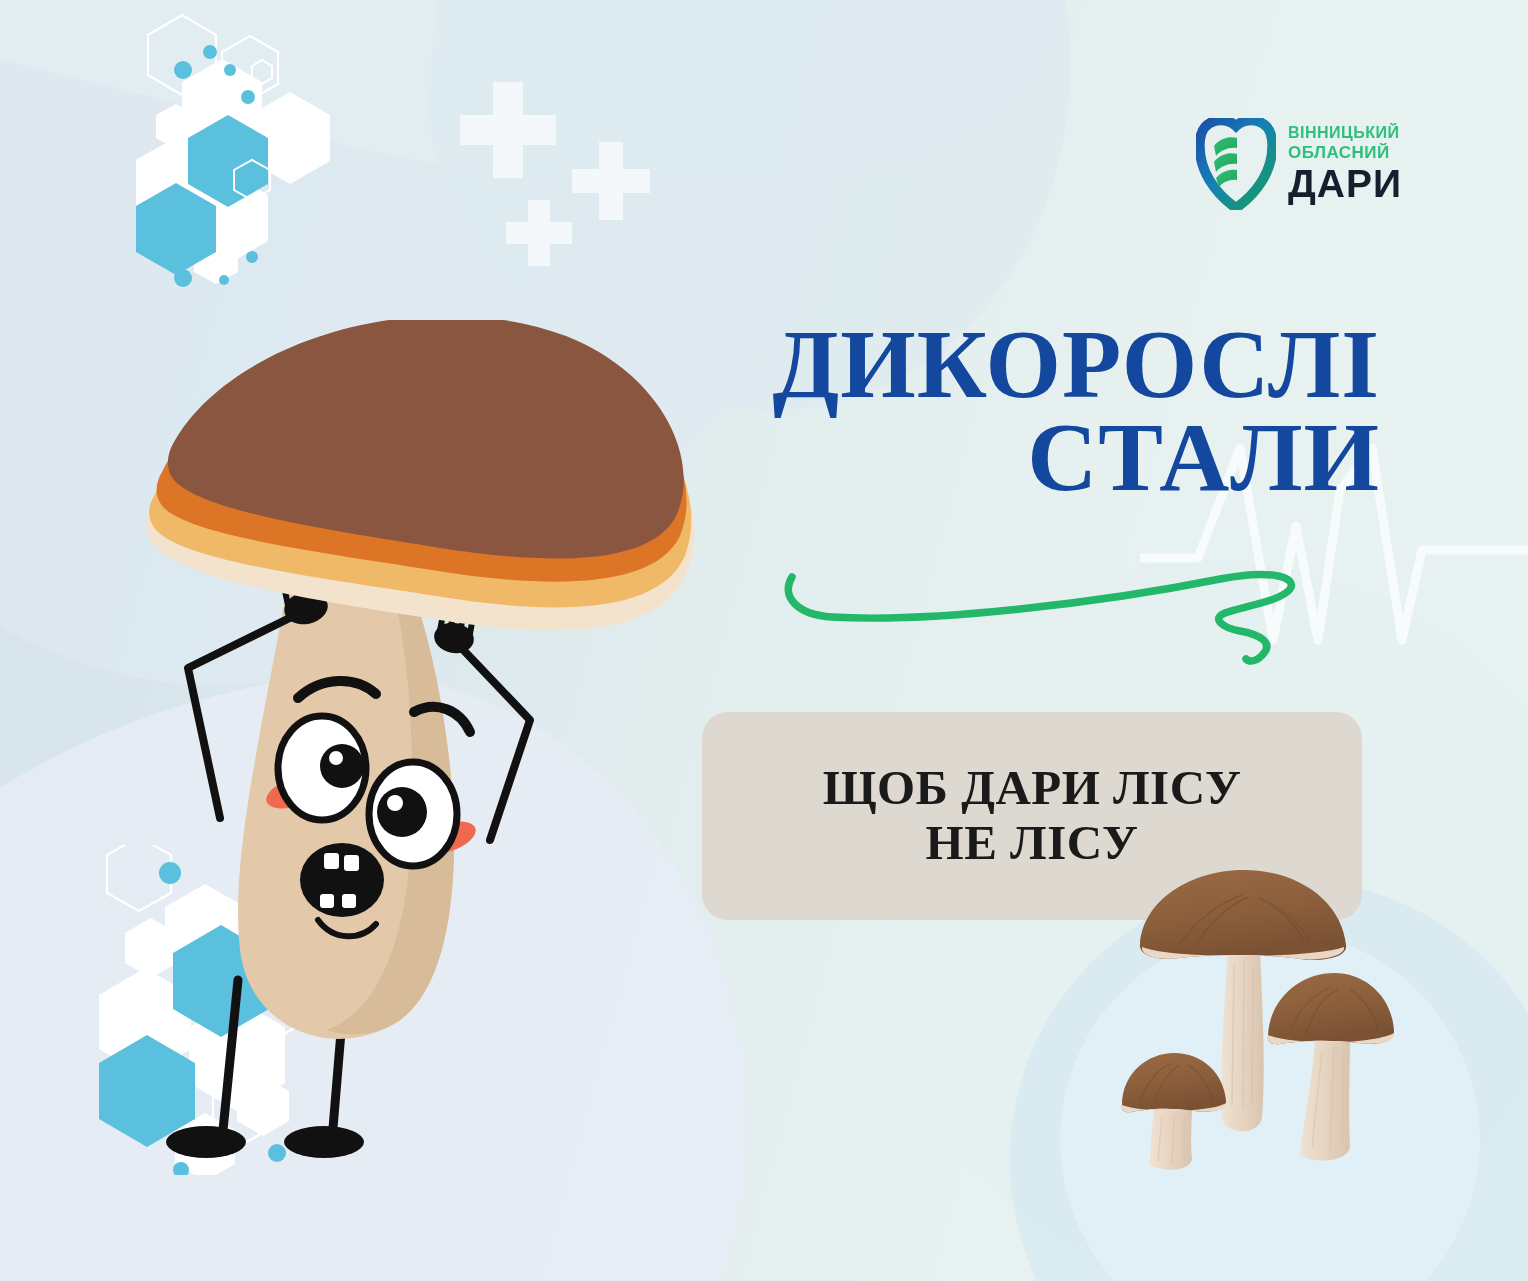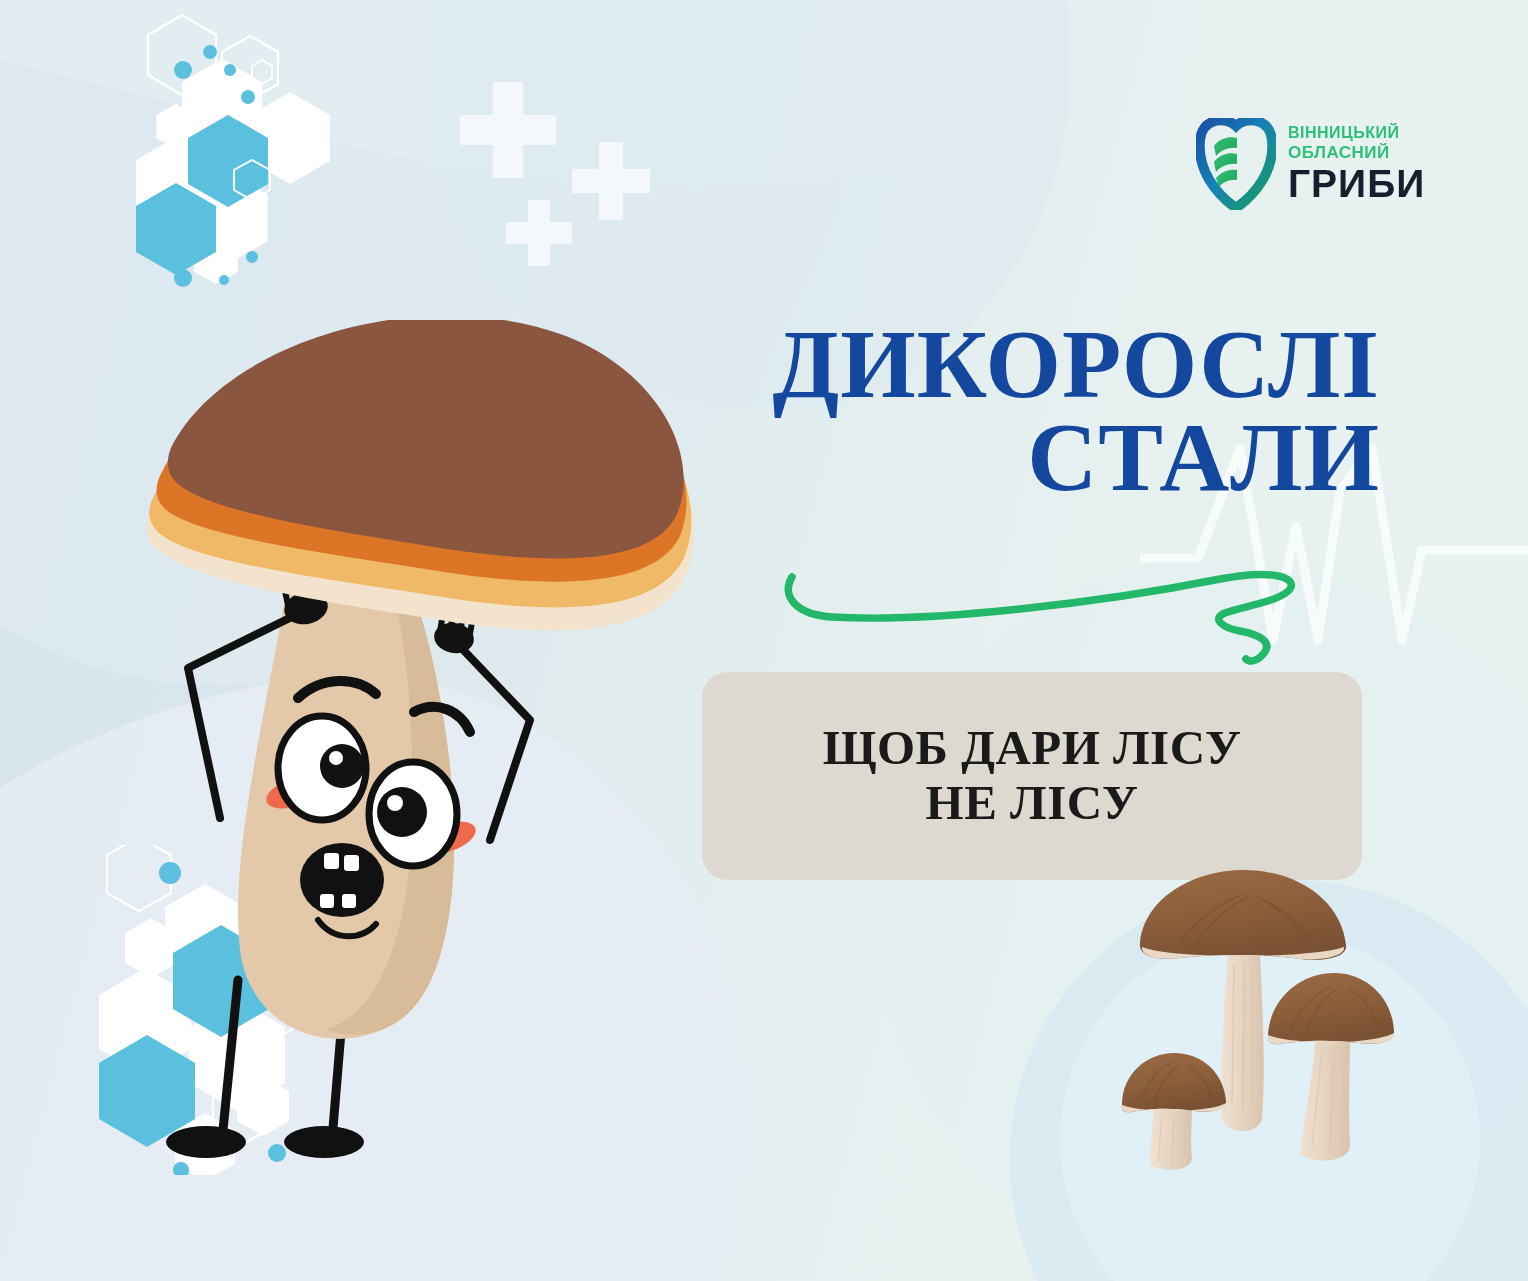--- a/index.html
+++ b/index.html
@@ -81,21 +81,21 @@
     color:#14489e;
     letter-spacing:1px;
   }
   .title .l2{display:block;}
 
   
   .swoosh{position:absolute;left:770px;top:545px;width:570px;height:120px;}
 
   
   .sub-card{
-    position:absolute;left:702px;top:672px;width:660px;height:208px;
+    position:absolute;left:702px;top:712px;width:660px;height:208px;
     background:#ddd9d0;border-radius:26px;
     display:flex;align-items:center;justify-content:center;
   }
   .sub-text{
     text-align:center;
     font-family:"Liberation Serif", serif;
     font-weight:bold;font-size:49px;line-height:1.12;
     color:#1a1a1a;letter-spacing:.5px;
   }
   .sub-text span{display:block;}
@@ -214,21 +214,21 @@
       <g fill="url(#lg2)">
         <path d="M18 28 C24 20 34 18 41 20 L41 30 C33 29 25 32 20 38 Z"></path>
         <path d="M18 44 C24 36 34 34 41 36 L41 46 C33 45 25 48 20 54 Z"></path>
         <path d="M20 60 C26 53 34 51 41 52 L41 62 C34 61 27 64 23 69 Z"></path>
       </g>
       <path d="M41 14 L41 86" stroke="#ffffff" stroke-width="4" opacity=".0"></path>
     </svg>
     <div class="logo-text">
       <span class="logo-l1">ВІННИЦЬКИЙ</span>
       <span class="logo-l2">ОБЛАСНИЙ</span>
-      <span class="logo-l3">ГРИБИ</span>
+      <span class="logo-l3">ДАРИ</span>
     </div>
   </div>
 
   <div class="title">
     <span class="l1">ДИКОРОСЛІ</span>
     <span class="l2">СТАЛИ</span>
   </div>
 
   <div class="swoosh">
     <svg width="570" height="120" viewBox="0 0 570 120">

